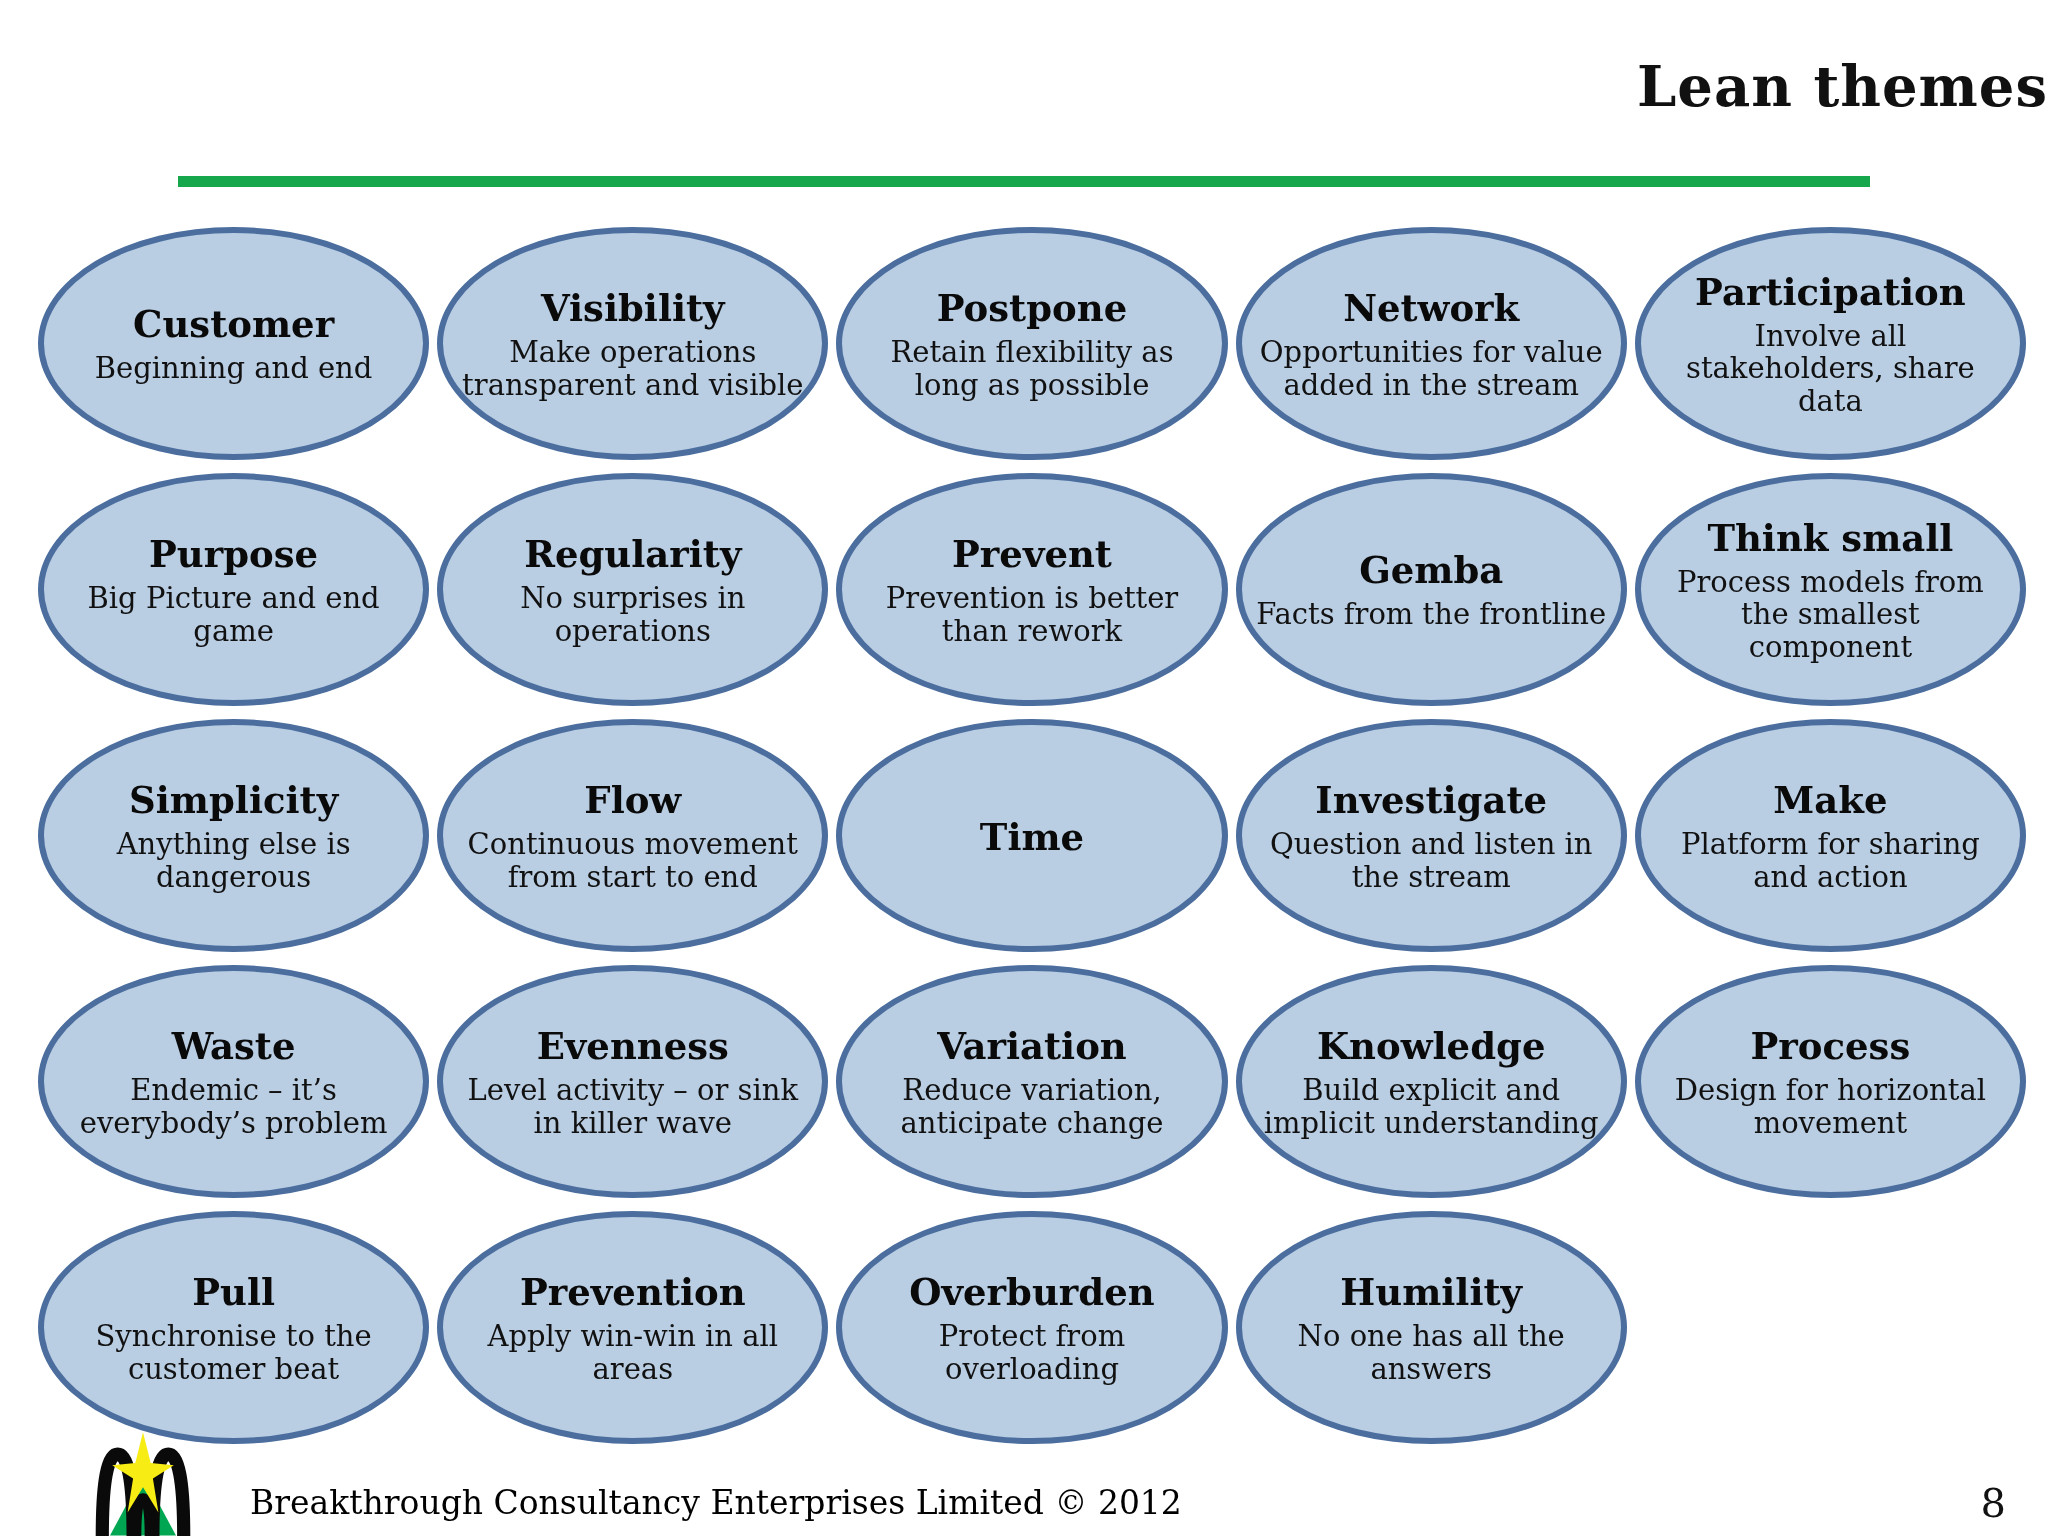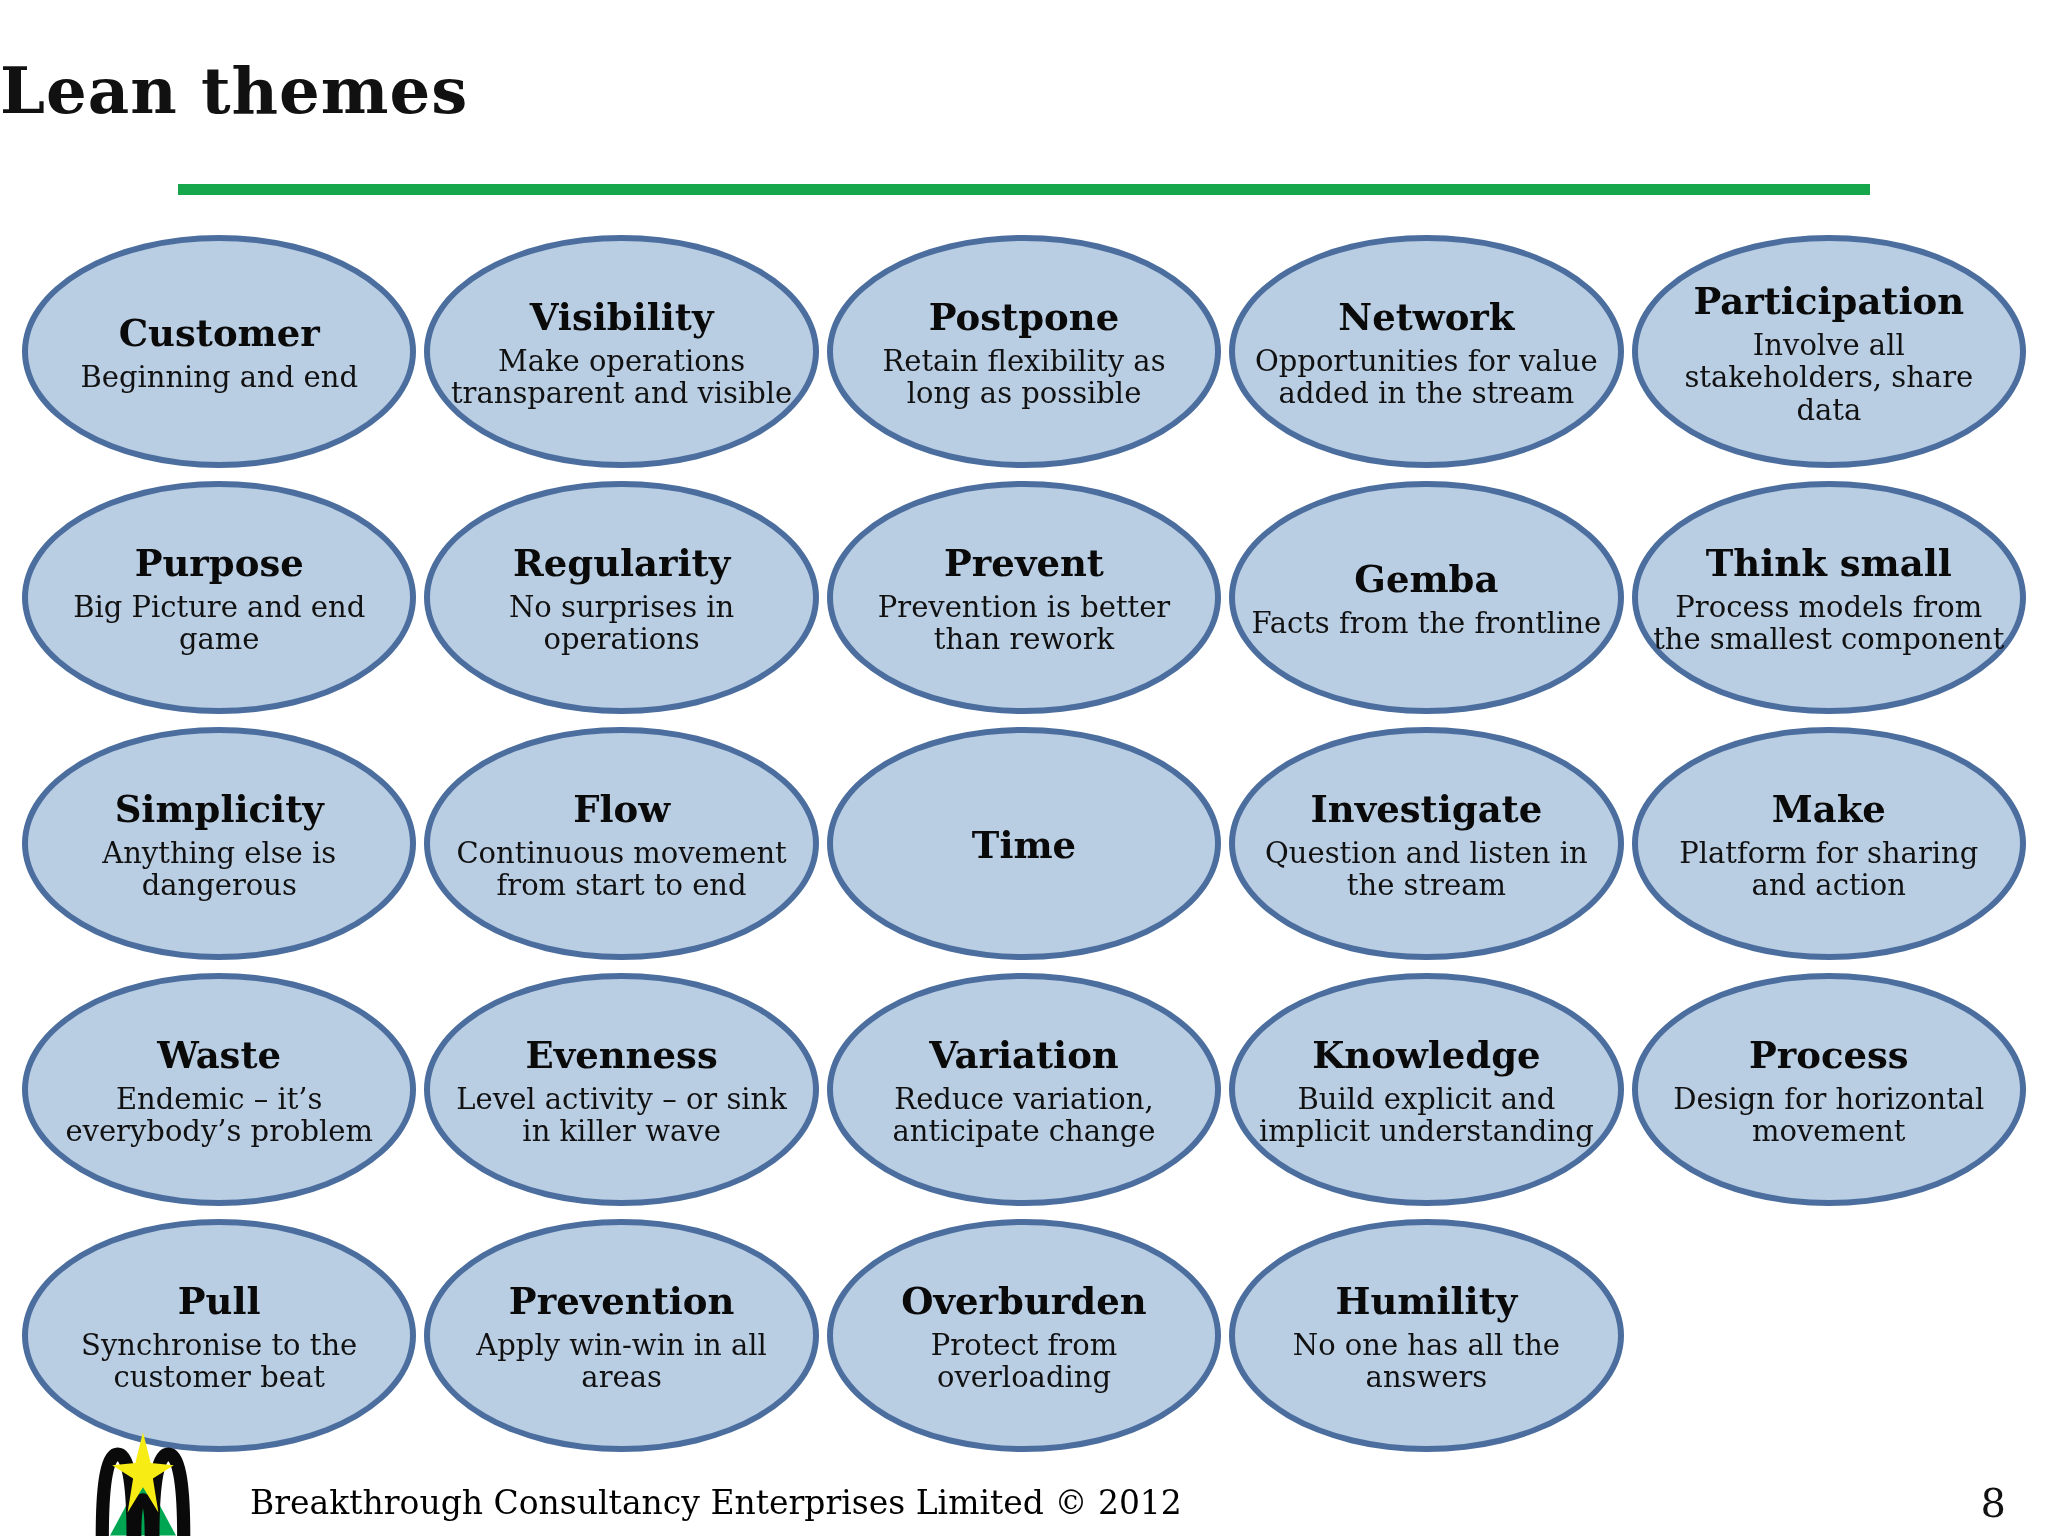--- a/index.html
+++ b/index.html
@@ -7,40 +7,41 @@
   .slide {
     position: relative;
     width: 2048px;
     height: 1536px;
     background: #ffffff;
     font-family: "DejaVu Serif", serif;
     overflow: hidden;
   }
   .title {
     margin: 56px 0 0 0;
-    text-align: left;
-    font-size: 64px;
+    text-align: right;
+    font-size: 56px;
     font-weight: bold;
     line-height: 1.1;
     color: #111111;
     letter-spacing: 1px;
   }
   .divider {
     width: 1692px;
     height: 11px;
     background: #16a74c;
     margin: 58px auto 0 auto;
   }
   .grid {
     display: grid;
     grid-template-columns: repeat(5, 1fr);
     column-gap: 8px;
     row-gap: 13px;
     padding: 0 22px;
     margin-top: 40px;
+    margin-left: 16px;
   }
   .ellipse {
     height: 233px;
     border: 6px solid #4b6e9e;
     border-radius: 50%;
     background: #b9cde3;
     display: flex;
     flex-direction: column;
     align-items: center;
     justify-content: center;

